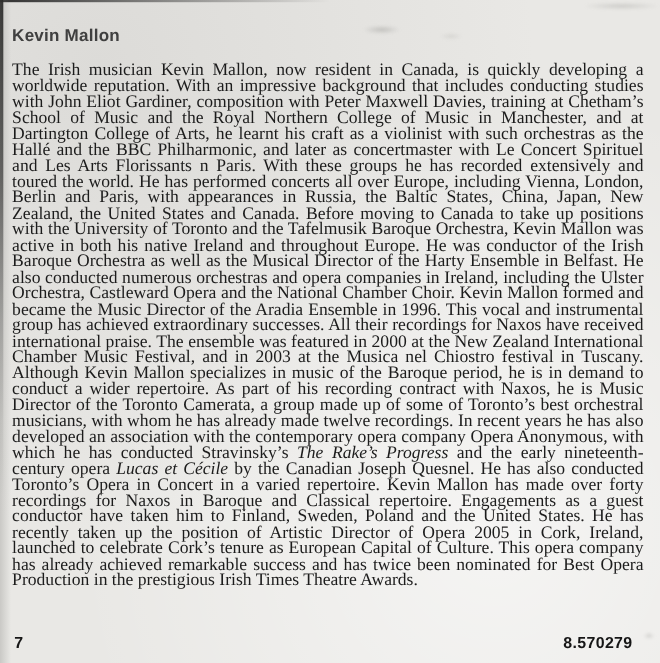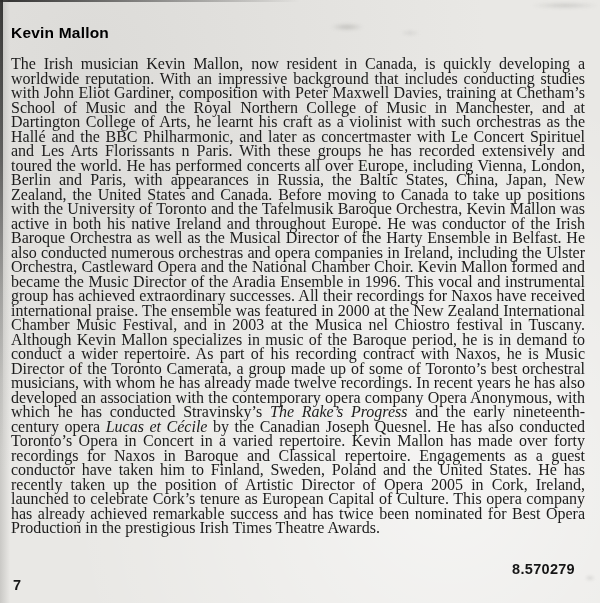--- a/index.html
+++ b/index.html
@@ -62,21 +62,21 @@
     padding: 0 15px 0 11px;
   }
 
   .page-title {
     margin: 25px 0 0 0;
     font-family: "Liberation Sans", sans-serif;
     font-weight: bold;
     font-size: 15.5px;
     line-height: 15px;
     letter-spacing: 0.2px;
-    color: #000000;
+    color: #404040;
   }
 
   .bio-paragraph {
     margin: 17px 0 0 0;
     font-size: 16px;
     line-height: 14.5px;
     text-align: justify;
     color: #1c1c1c;
   }
   .bio-paragraph .italic { font-style: italic; }
@@ -84,21 +84,21 @@
   .page-footer {
     position: absolute;
     left: 0; right: 0; bottom: 10px;
     height: 16px;
     font-family: "Liberation Sans", sans-serif;
     font-weight: bold;
     font-size: 14.5px;
     color: #161616;
   }
   .page-number   { position: absolute; left: 13px;  bottom: 0; }
-  .catalog-number{ position: absolute; right: 25px; bottom: 16px; letter-spacing: 0.3px; }
+  .catalog-number{ position: absolute; right: 25px; bottom: 0; letter-spacing: 0.3px; }
 </style>
 </head>
 <body>
 
 <div class="scan-top-edge"></div>
 <div class="scan-left-edge"></div>
 <div class="scan-left-soft"></div>
 <div class="scan-smudge smudge-1"></div>
 <div class="scan-smudge smudge-2"></div>
 <div class="scan-smudge smudge-3"></div>

